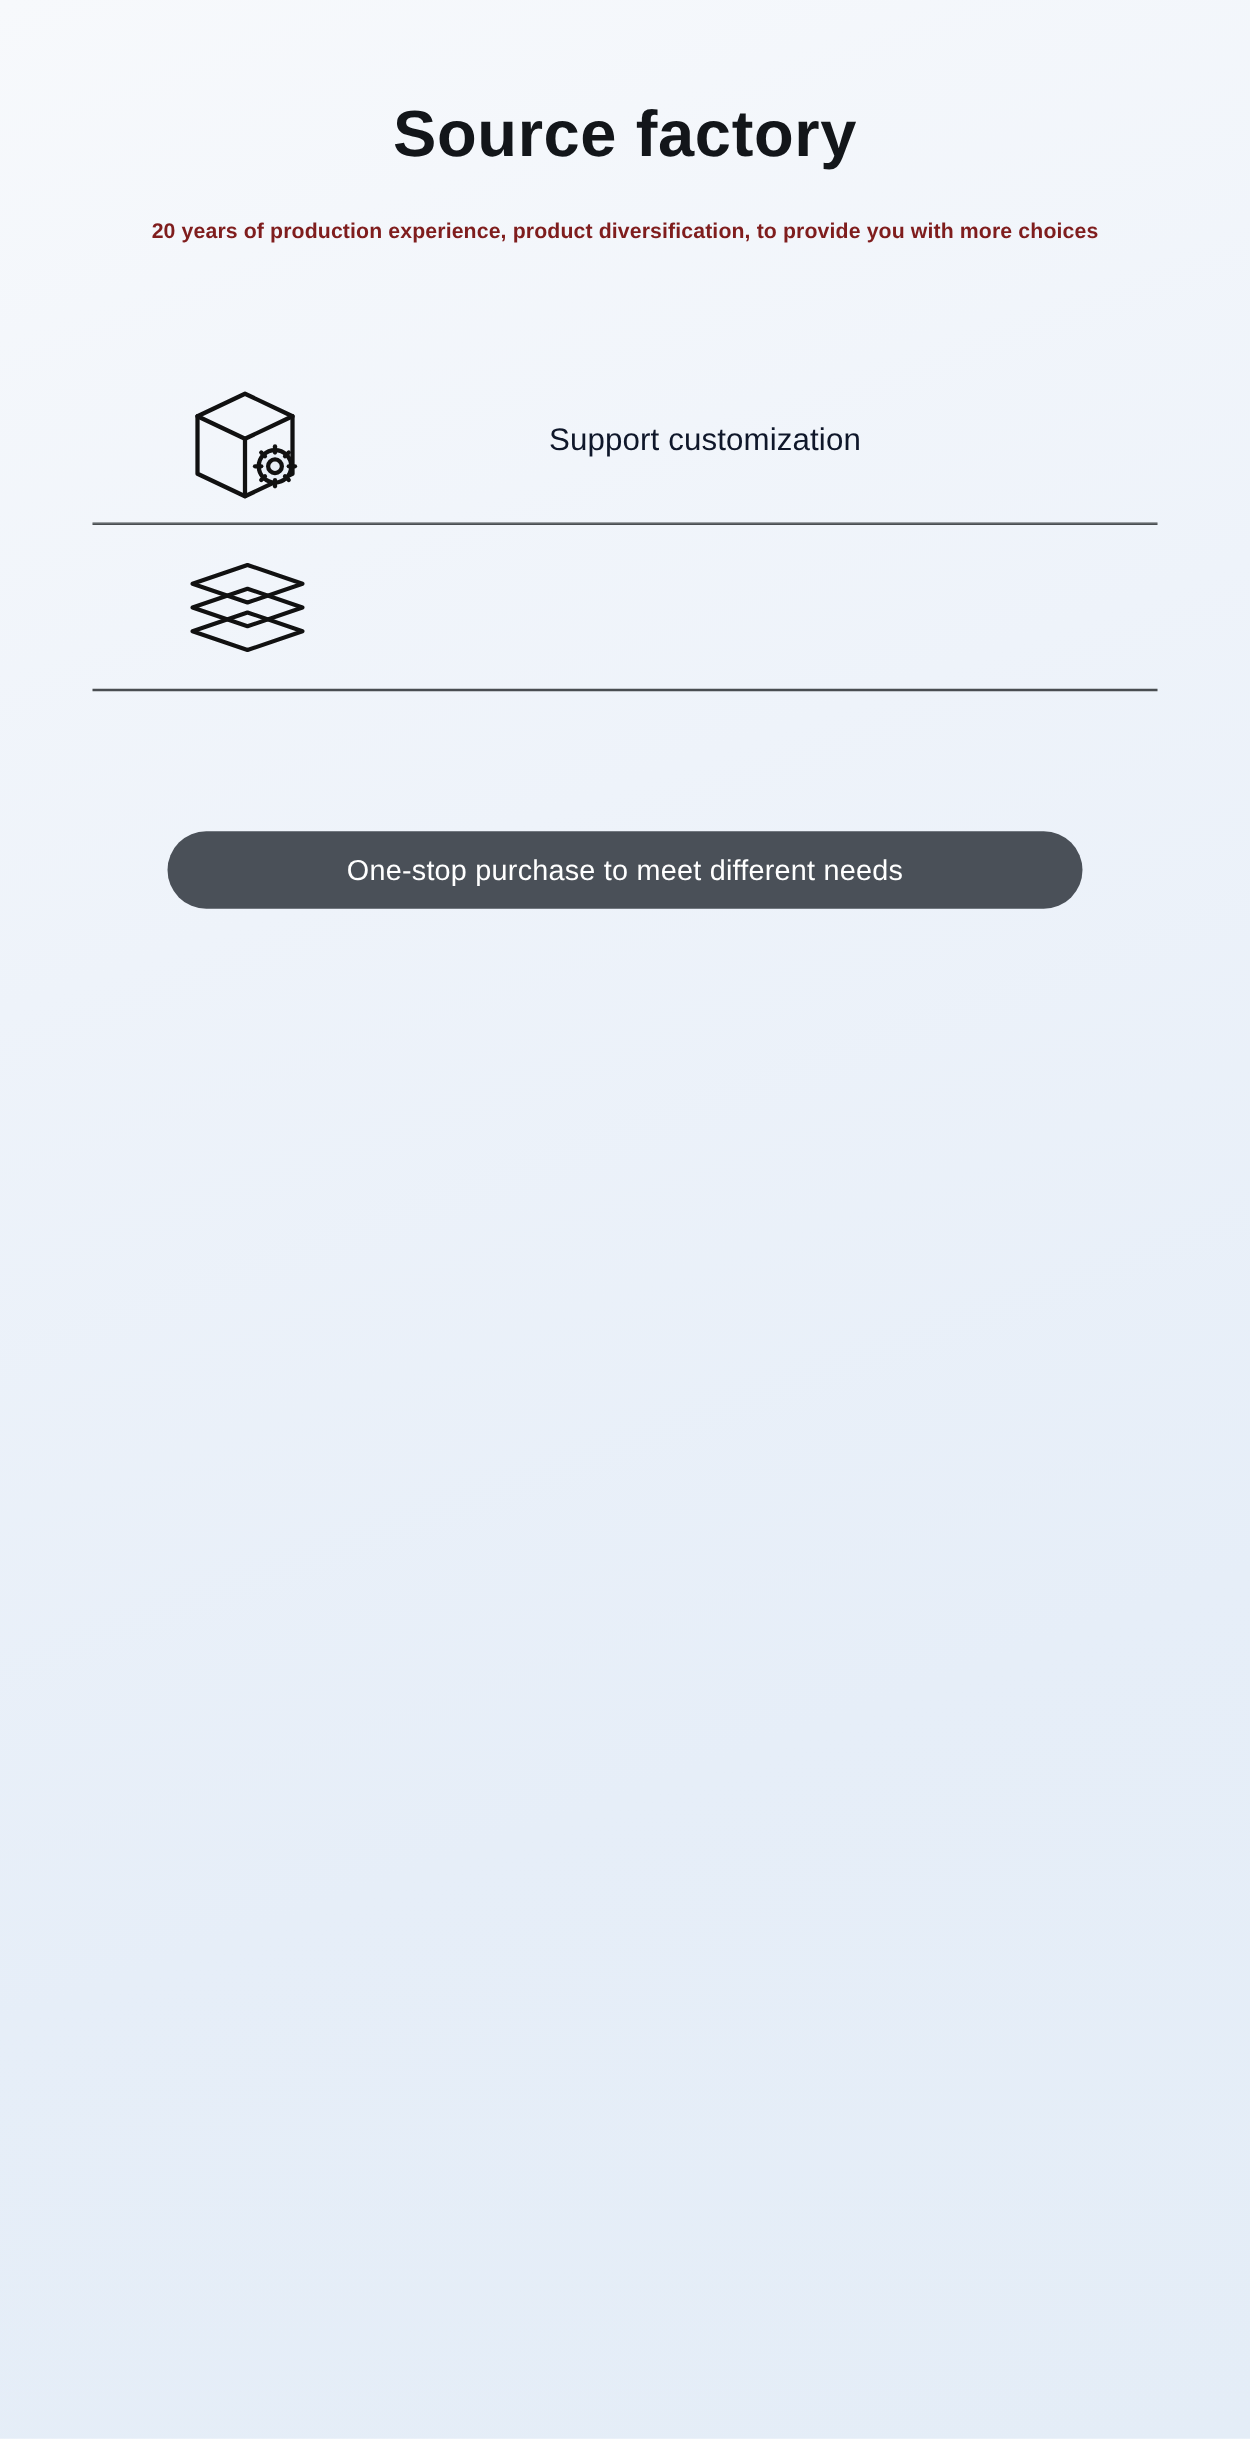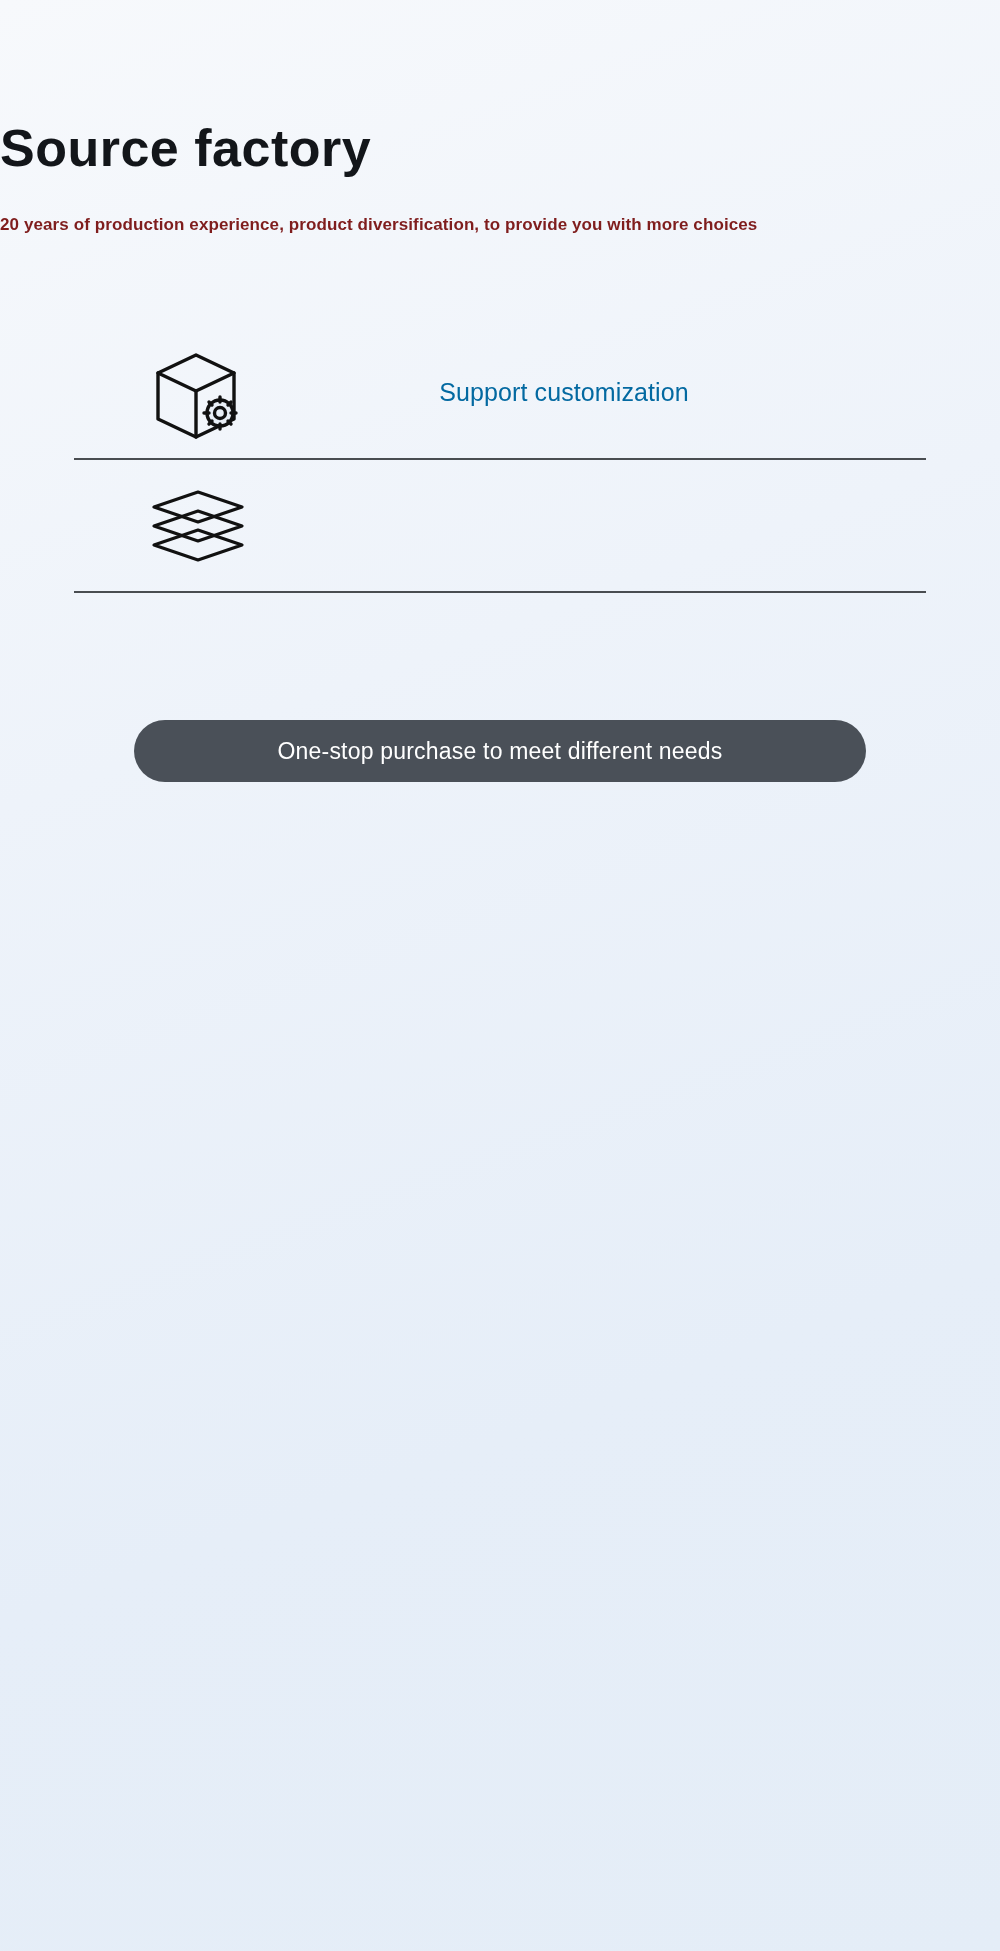--- a/index.html
+++ b/index.html
@@ -14,22 +14,22 @@
     color: #111;
     overflow: hidden;
   }
   .page {
     position: relative;
     width: 1000px;
     height: 1951px;
     box-sizing: border-box;
   }
   .header {
-    padding-top: 120px;
-    text-align: left;
+    padding-top: 80px;
+    text-align: center;
   }
   .title {
     font-size: 52px;
     font-weight: 700;
     letter-spacing: 0.5px;
     color: #13161a;
     margin: 0;
     line-height: 1.1;
   }
   .subtitle {
@@ -60,21 +60,21 @@
     justify-content: center;
     flex: 0 0 auto;
   }
   .feature-row .icon svg {
     display: block;
   }
   .feature-label {
     flex: 1;
     text-align: center;
     font-size: 25px;
-    color: #0369a1;
+    color: #0f172a;
     padding-right: 56px;
     letter-spacing: 0.1px;
   }
   .divider {
     width: 852px;
     margin: 0 auto;
     height: 1px;
     background: #2b2f33;
     opacity: 0.85;
   }
@@ -90,21 +90,20 @@
     background: #4a5058;
     color: #ffffff;
     border: none;
     font-size: 23px;
     font-family: "Liberation Sans", sans-serif;
     letter-spacing: 0.2px;
     cursor: pointer;
     display: flex;
     align-items: center;
     justify-content: center;
-    margin-top: 15px;
   }
 </style>
 </head>
 <body>
 
 <div class="page">
 
   <div class="header">
     <h1 class="title">Source factory</h1>
     <p class="subtitle">20 years of production experience, product diversification, to provide you with more choices</p>

